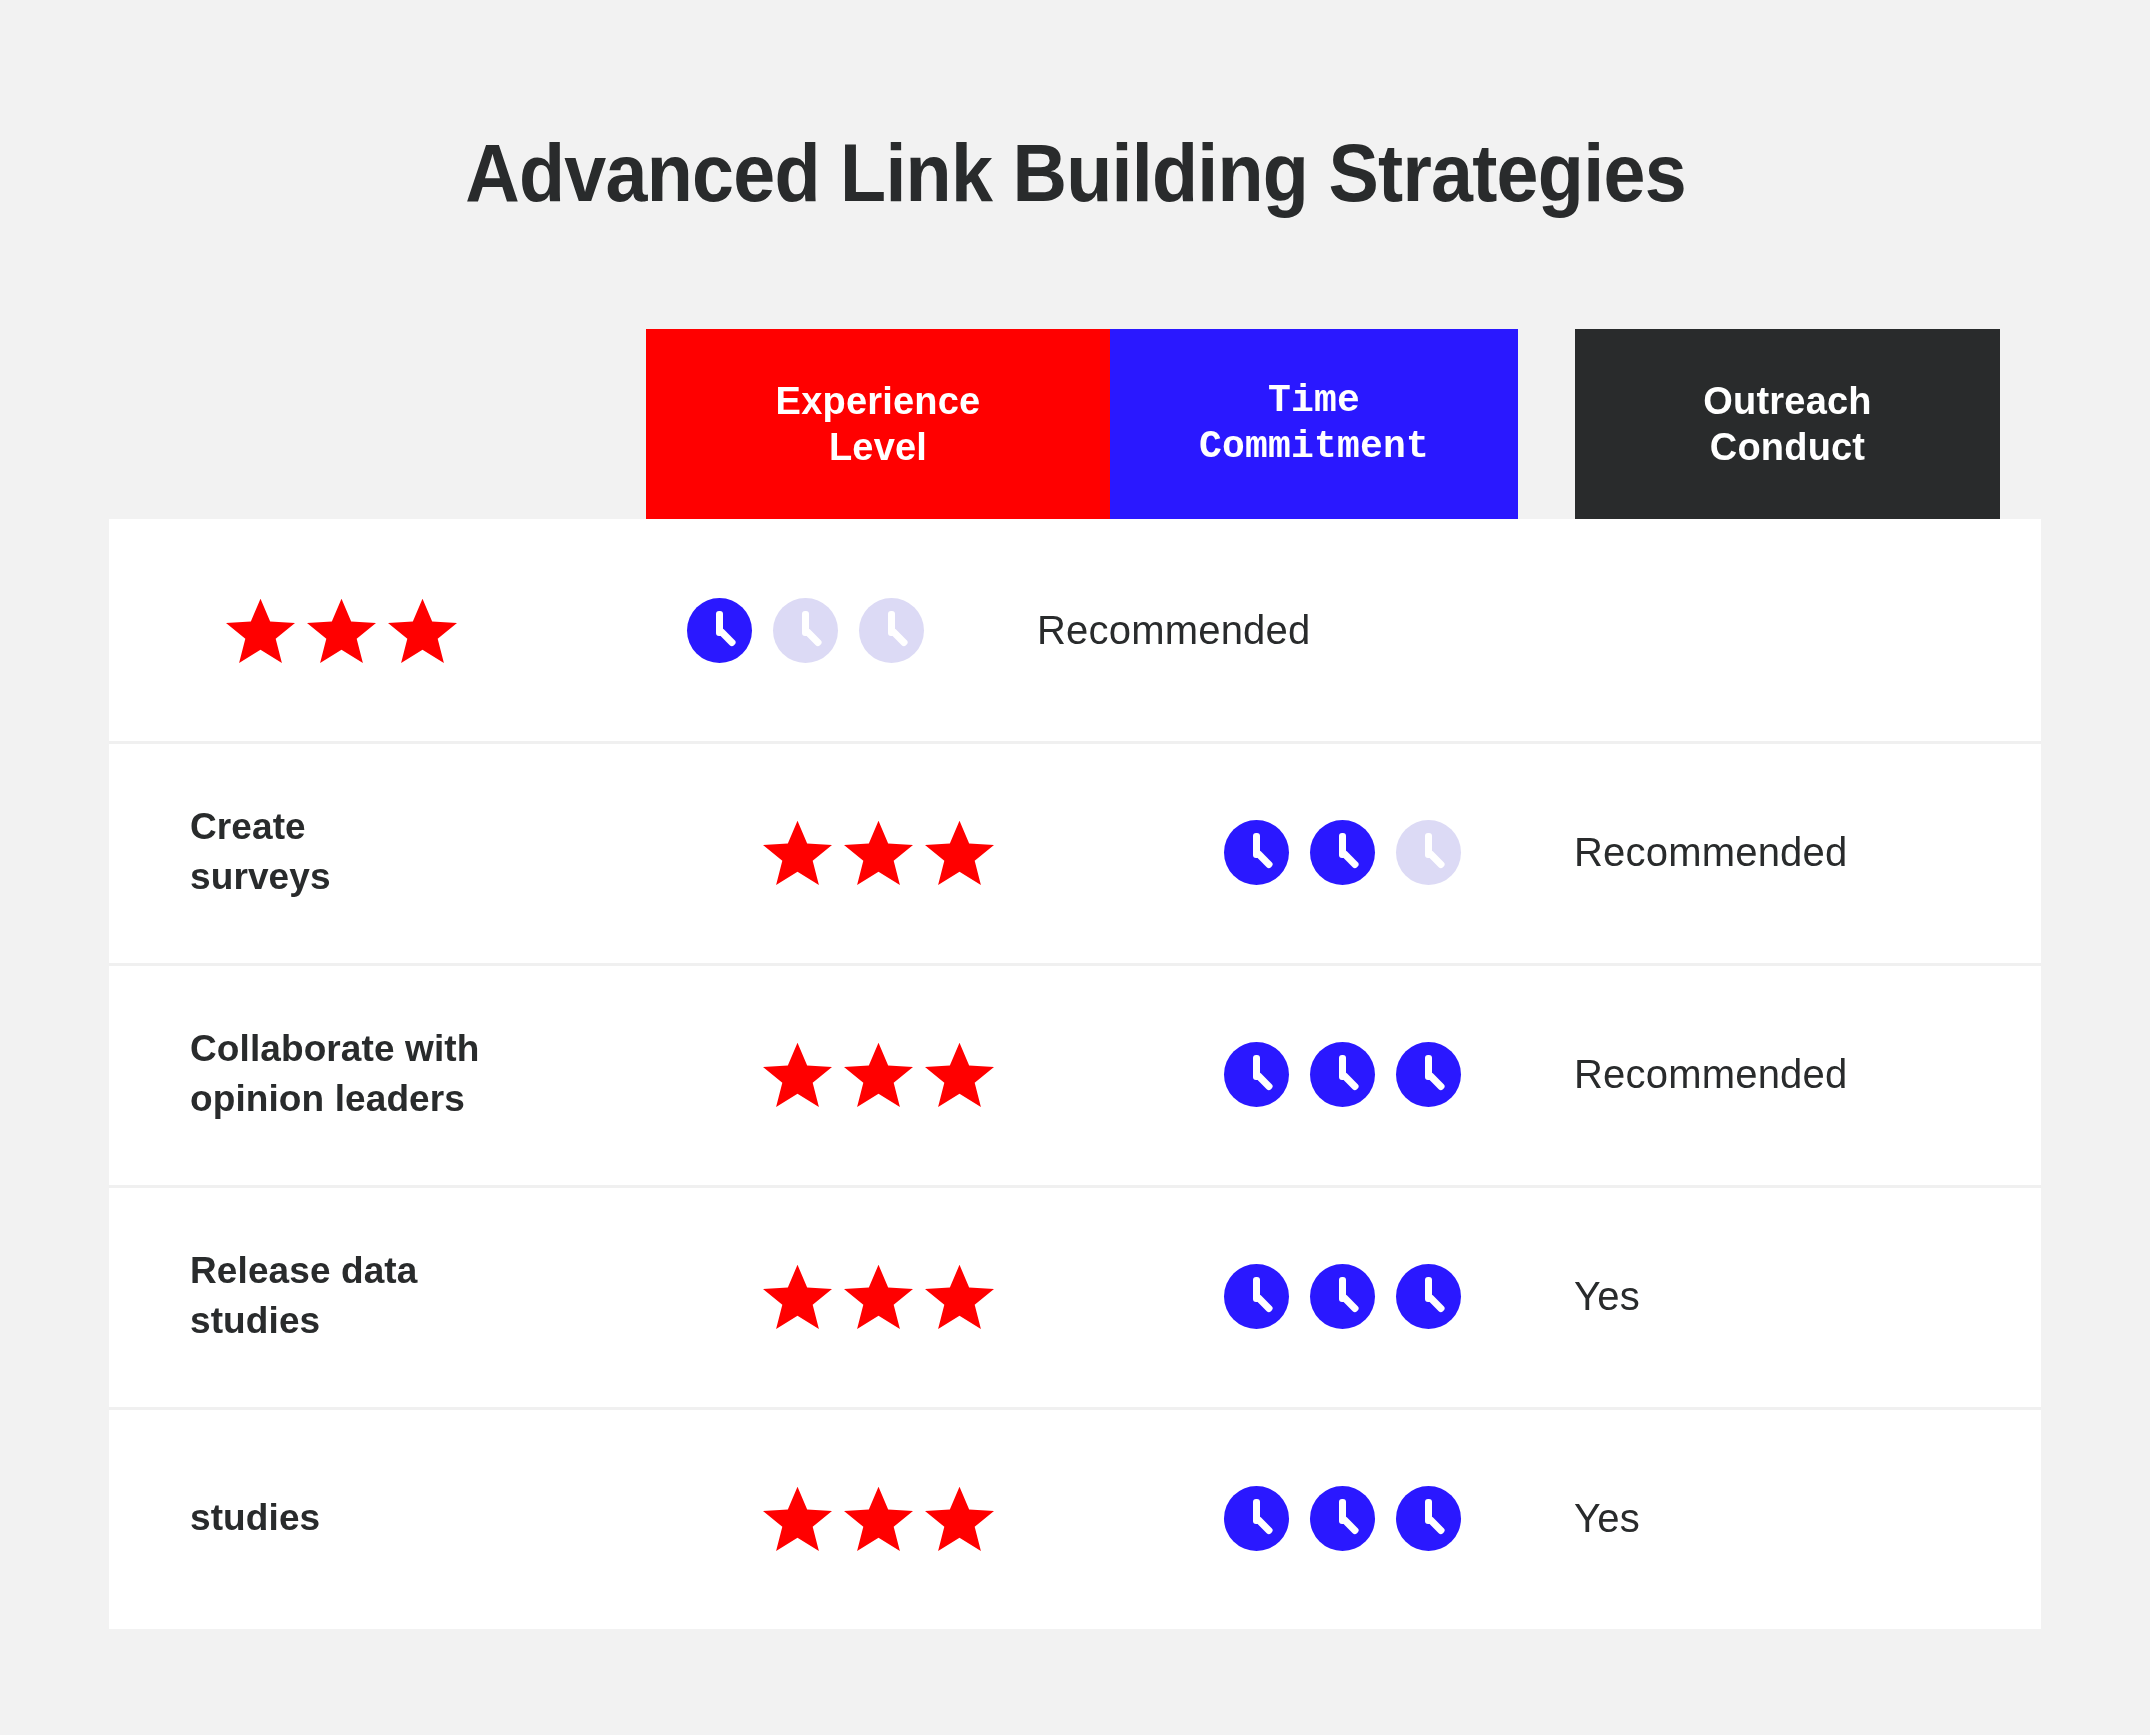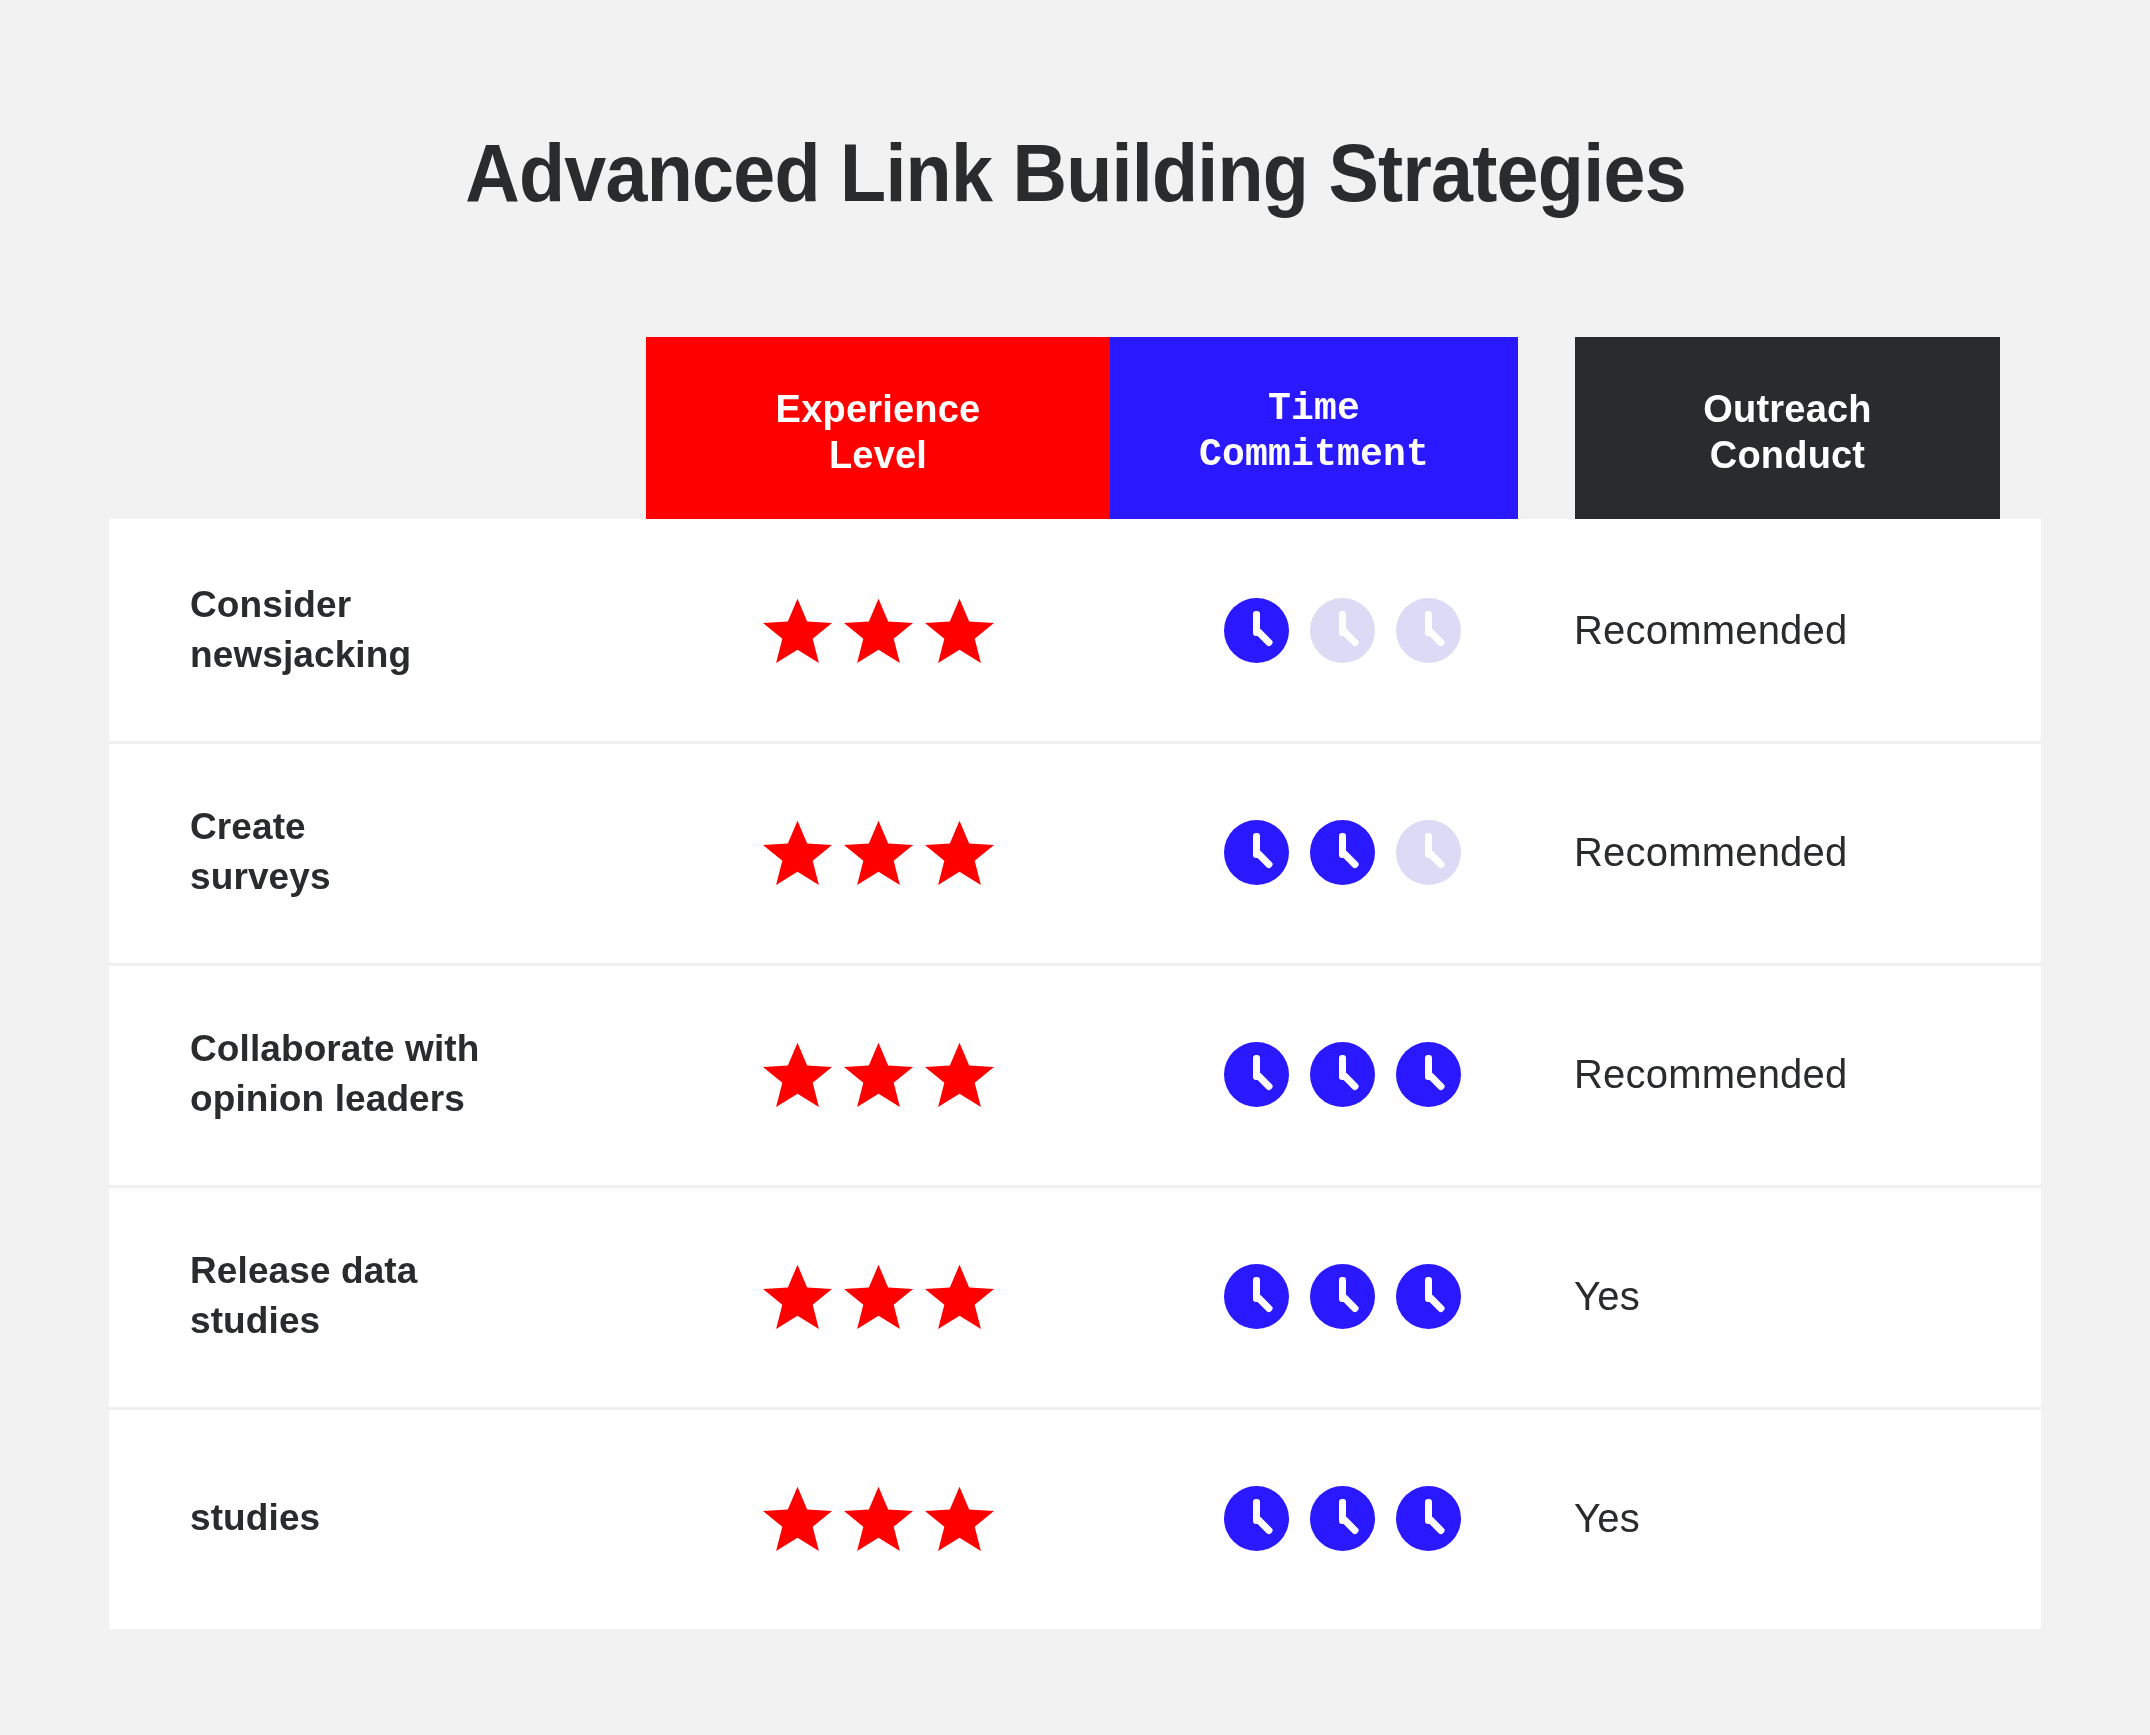--- a/index.html
+++ b/index.html
@@ -46,21 +46,21 @@
   
   .thead {
     position: absolute;
     left: 0;
     top: 0;
     width: 1932px;
     height: 190px;
   }
   .th {
     position: absolute;
-    top: 8px;
+    top: 0;
     height: 190px;
     display: flex;
     align-items: center;
     justify-content: center;
     text-align: center;
     color: #ffffff;
     font-family: "Liberation Sans Narrow", "Liberation Sans", sans-serif;
     font-size: 38px;
     font-weight: bold;
     line-height: 1.22;
@@ -221,24 +221,20 @@
     <div class="th th-out">
       <div>
         <span class="th-label">Outreach</span>
         <span class="th-label">Conduct</span>
       </div>
     </div>
   </div>
 
   <div class="tbody" id="table-body">
       <div class="row">
-        <div class="cell-name">
-          <div>Consider</div>
-          <div>newsjacking</div>
-        </div>
         <div class="cell-stars">
           <span class="star">
             <svg viewBox="0 0 100 96" xmlns="http://www.w3.org/2000/svg">
               <polygon points="50,2 64,35 100,37 72,60 81,95 50,76 19,95 28,60 0,37 36,35" fill="#ff0000"></polygon>
             </svg>
           </span>
           <span class="star">
             <svg viewBox="0 0 100 96" xmlns="http://www.w3.org/2000/svg">
               <polygon points="50,2 64,35 100,37 72,60 81,95 50,76 19,95 28,60 0,37 36,35" fill="#ff0000"></polygon>
             </svg>

